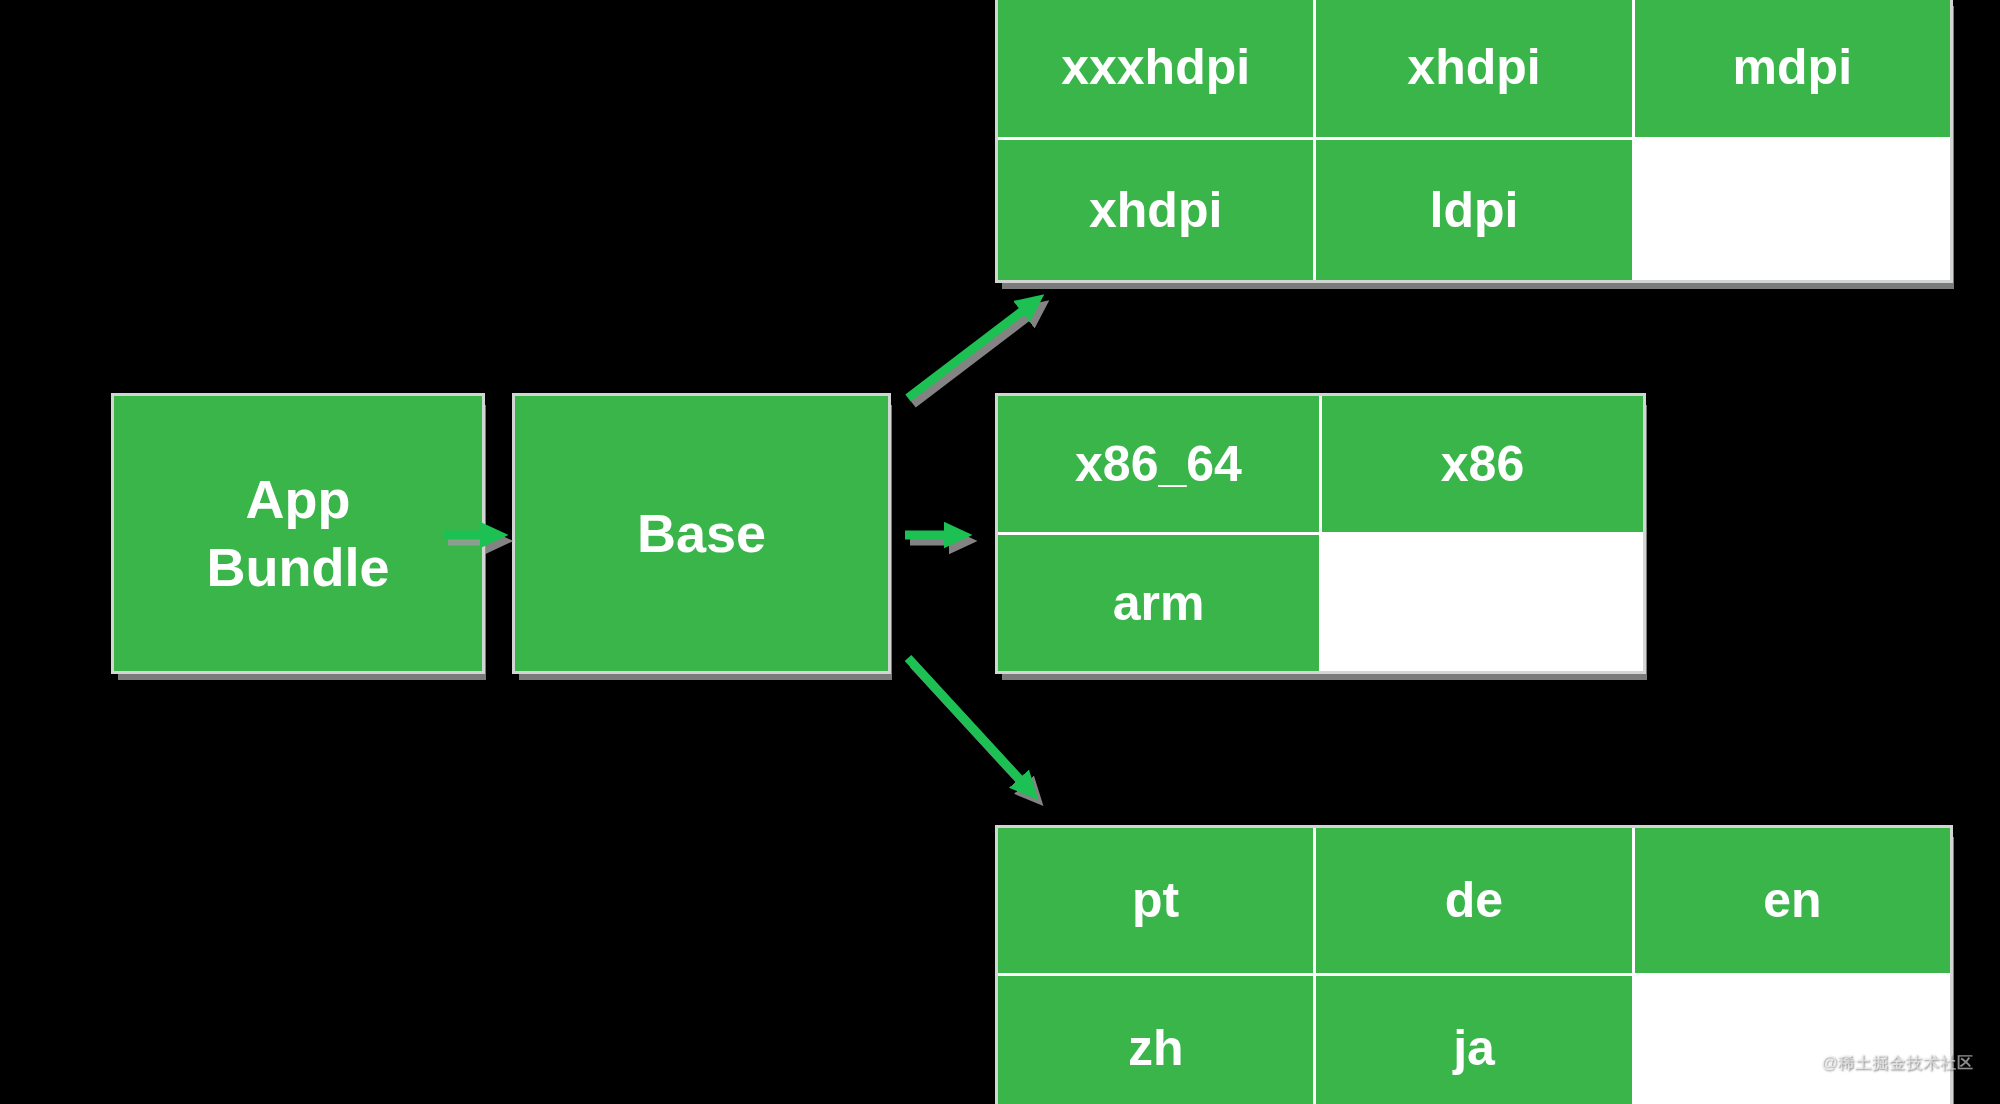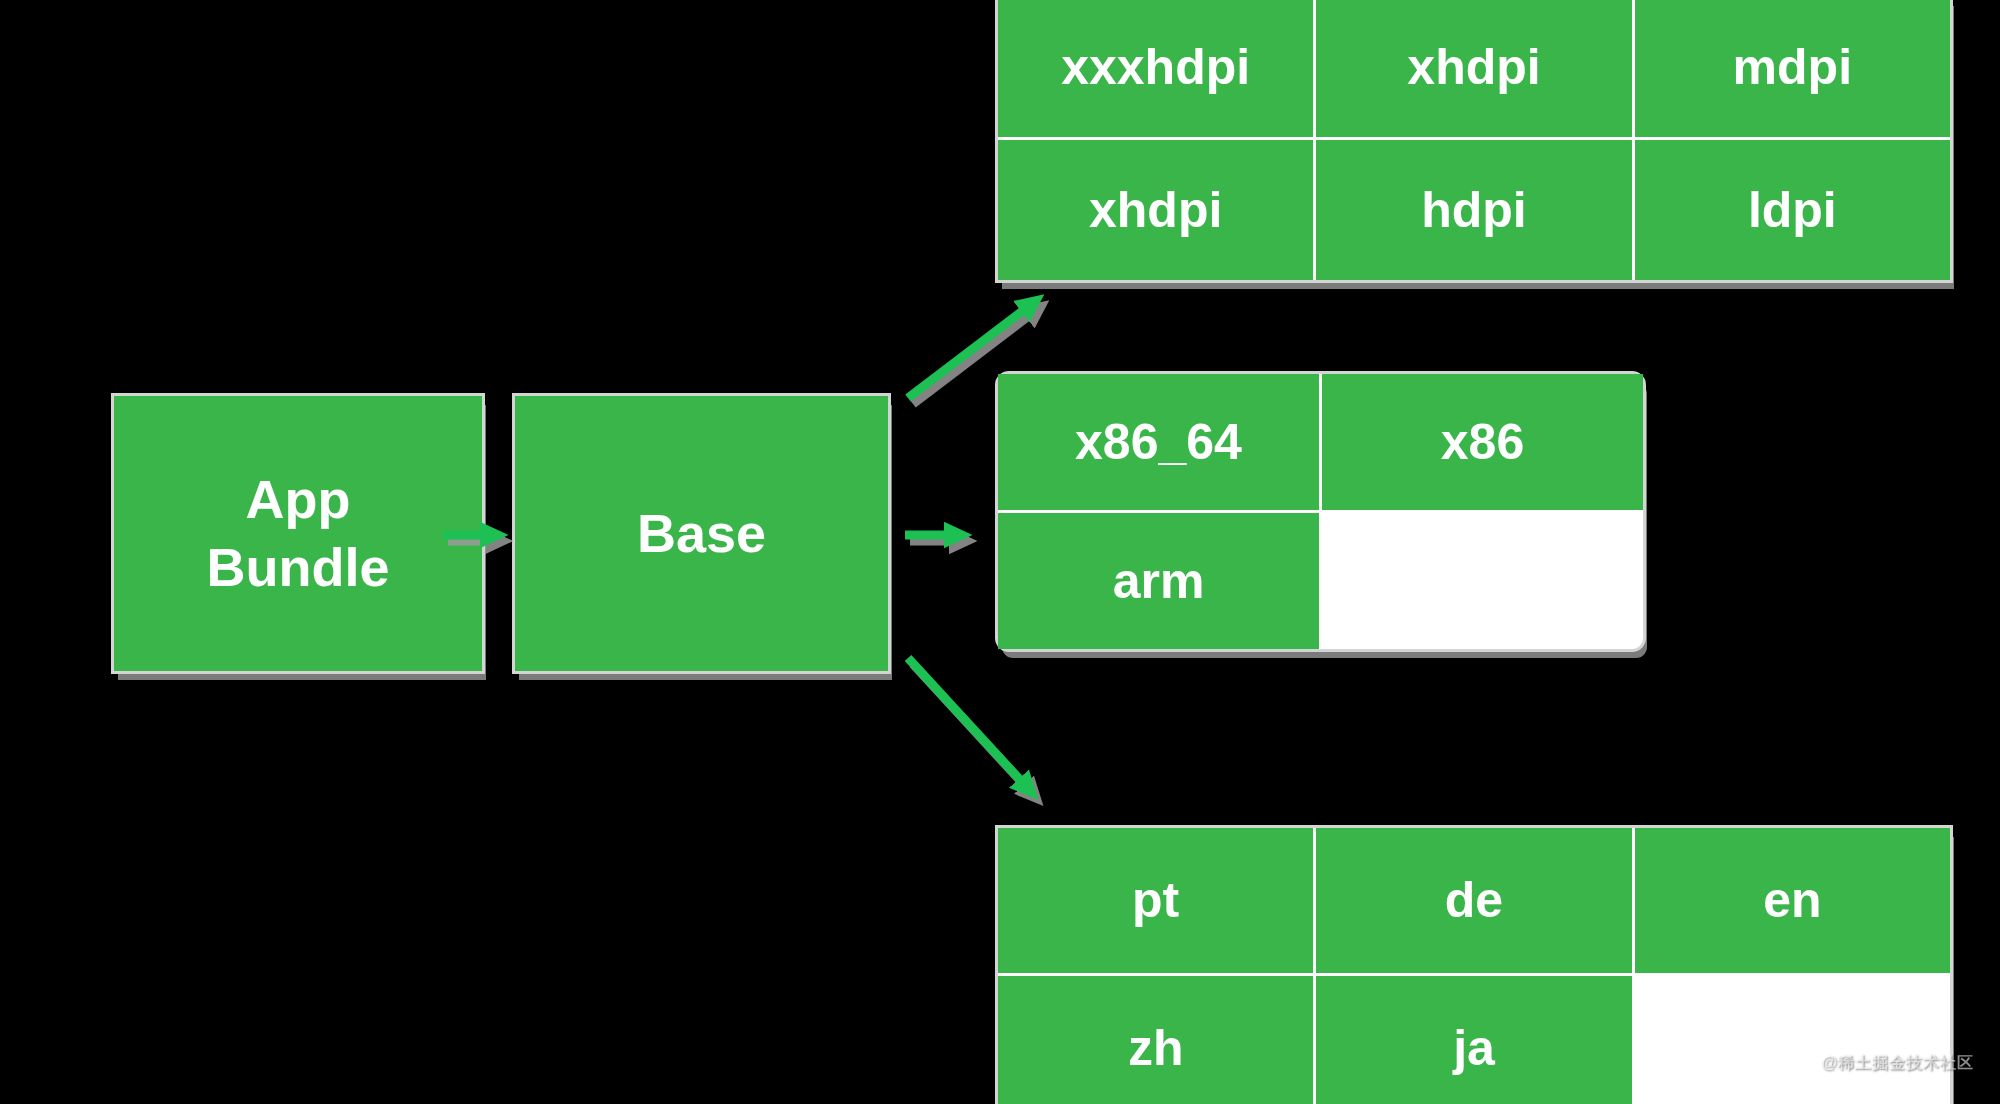--- a/index.html
+++ b/index.html
@@ -25,21 +25,21 @@
     box-shadow:4px 9px 0 -3px rgba(145,145,145,.85);
   }
   .grid .cell{
     background:var(--box-green,#3ab54a);
     display:flex;align-items:center;justify-content:center;
     font-size:50px;
   }
   .grid.cols3{grid-template-columns:1fr 1fr 1fr;grid-template-rows:1fr 1fr;}
   .grid.cols2{grid-template-columns:1fr 1fr;grid-template-rows:1fr 1fr;}
   #density-grid{left:995px;top:-6px;width:952px;height:283px;}
-  #abi-grid{left:995px;top:371px;width:645px;height:275px;border-radius:14px;}
+  #abi-grid{left:995px;top:393px;width:645px;height:275px;}
   #language-grid{left:995px;top:825px;width:952px;height:292px;}
   #app-bundle{left:67px;top:393px;width:368px;height:275px;margin-left:44px;}
   #base{left:512px;top:393px;width:373px;height:275px;align-items:center;}
   
   svg.arrows{position:absolute;left:0;top:0;}
   .arrows line{fill:none;stroke-width:9;}
   .arrows g.shadow line{stroke:var(--shadow-gray,#9b9b9b);opacity:.85;}
   .arrows g.main line{stroke:var(--arrow-green,#1dc052);}
   #mk-gray path{fill:var(--shadow-gray,#9b9b9b);}
   #mk-green path{fill:var(--arrow-green,#1dc052);}
@@ -61,21 +61,20 @@
 
   <div class="node" id="base">
     <div>Base</div>
   </div>
 
   <div class="grid cols3" id="density-grid">
     <div class="cell">xxxhdpi</div>
     <div class="cell">xhdpi</div>
     <div class="cell">mdpi</div>
     <div class="cell">xhdpi</div>
-    <div class="cell">hdpi</div>
     <div class="cell">ldpi</div>
   </div>
 
   <div class="grid cols2" id="abi-grid">
     <div class="cell">x86_64</div>
     <div class="cell">x86</div>
     <div class="cell">arm</div>
   </div>
 
   <div class="grid cols3" id="language-grid">

